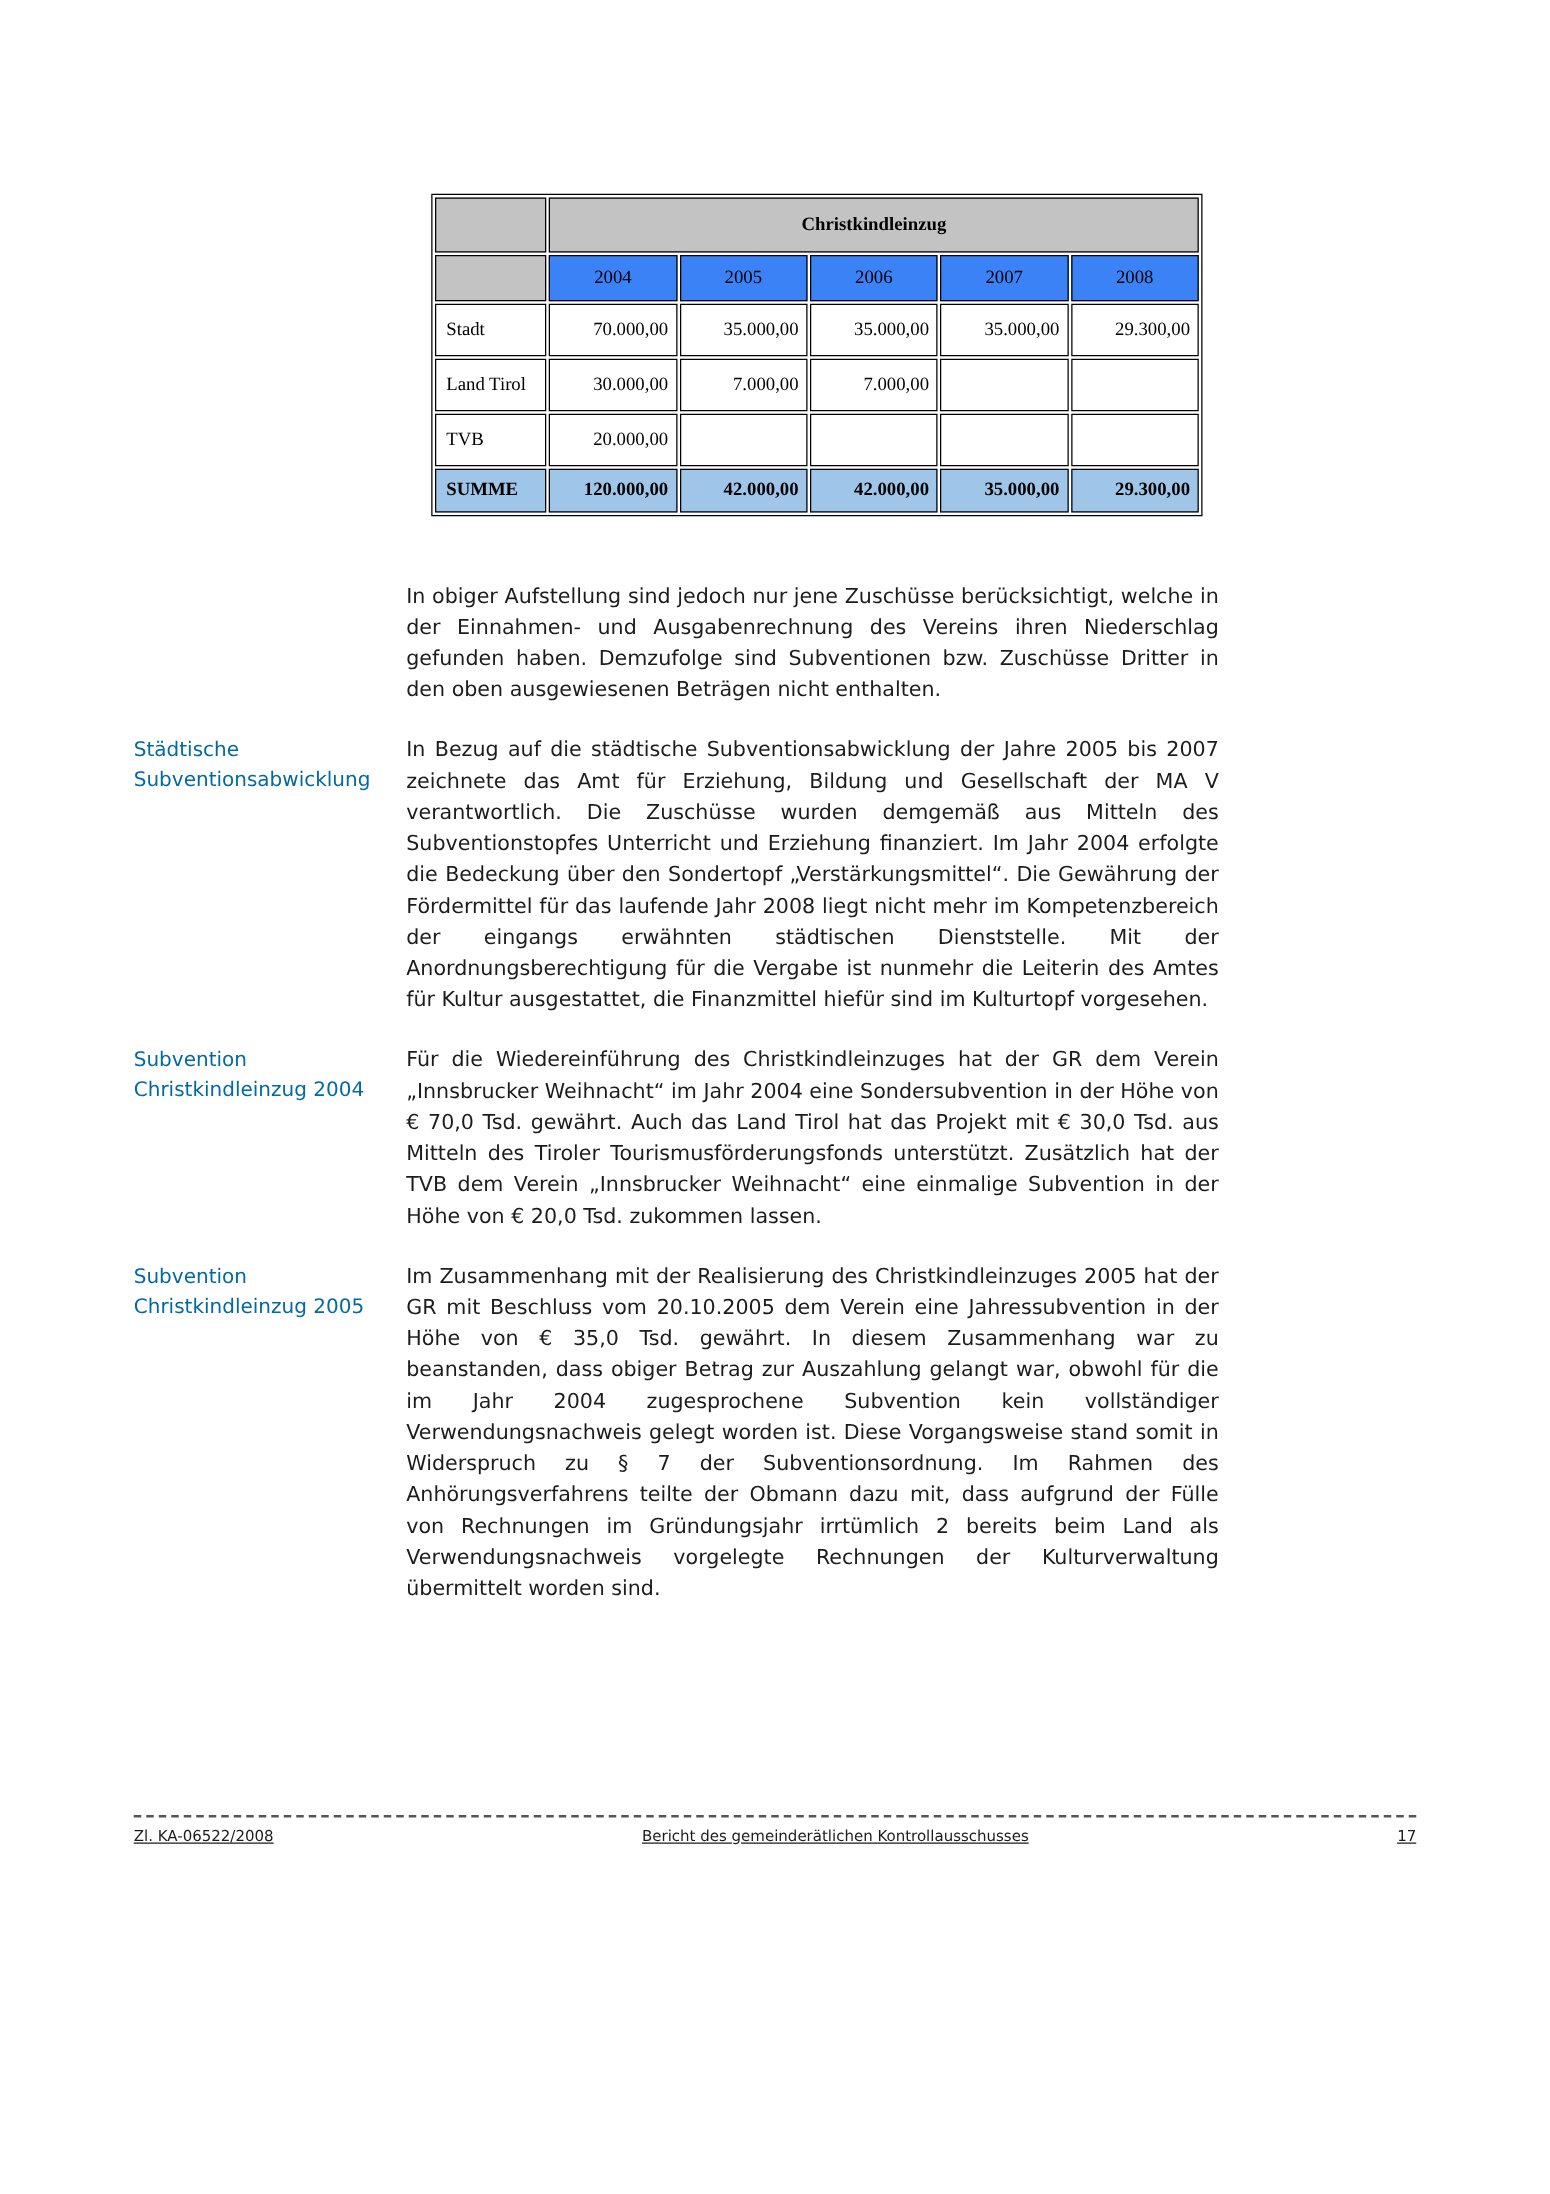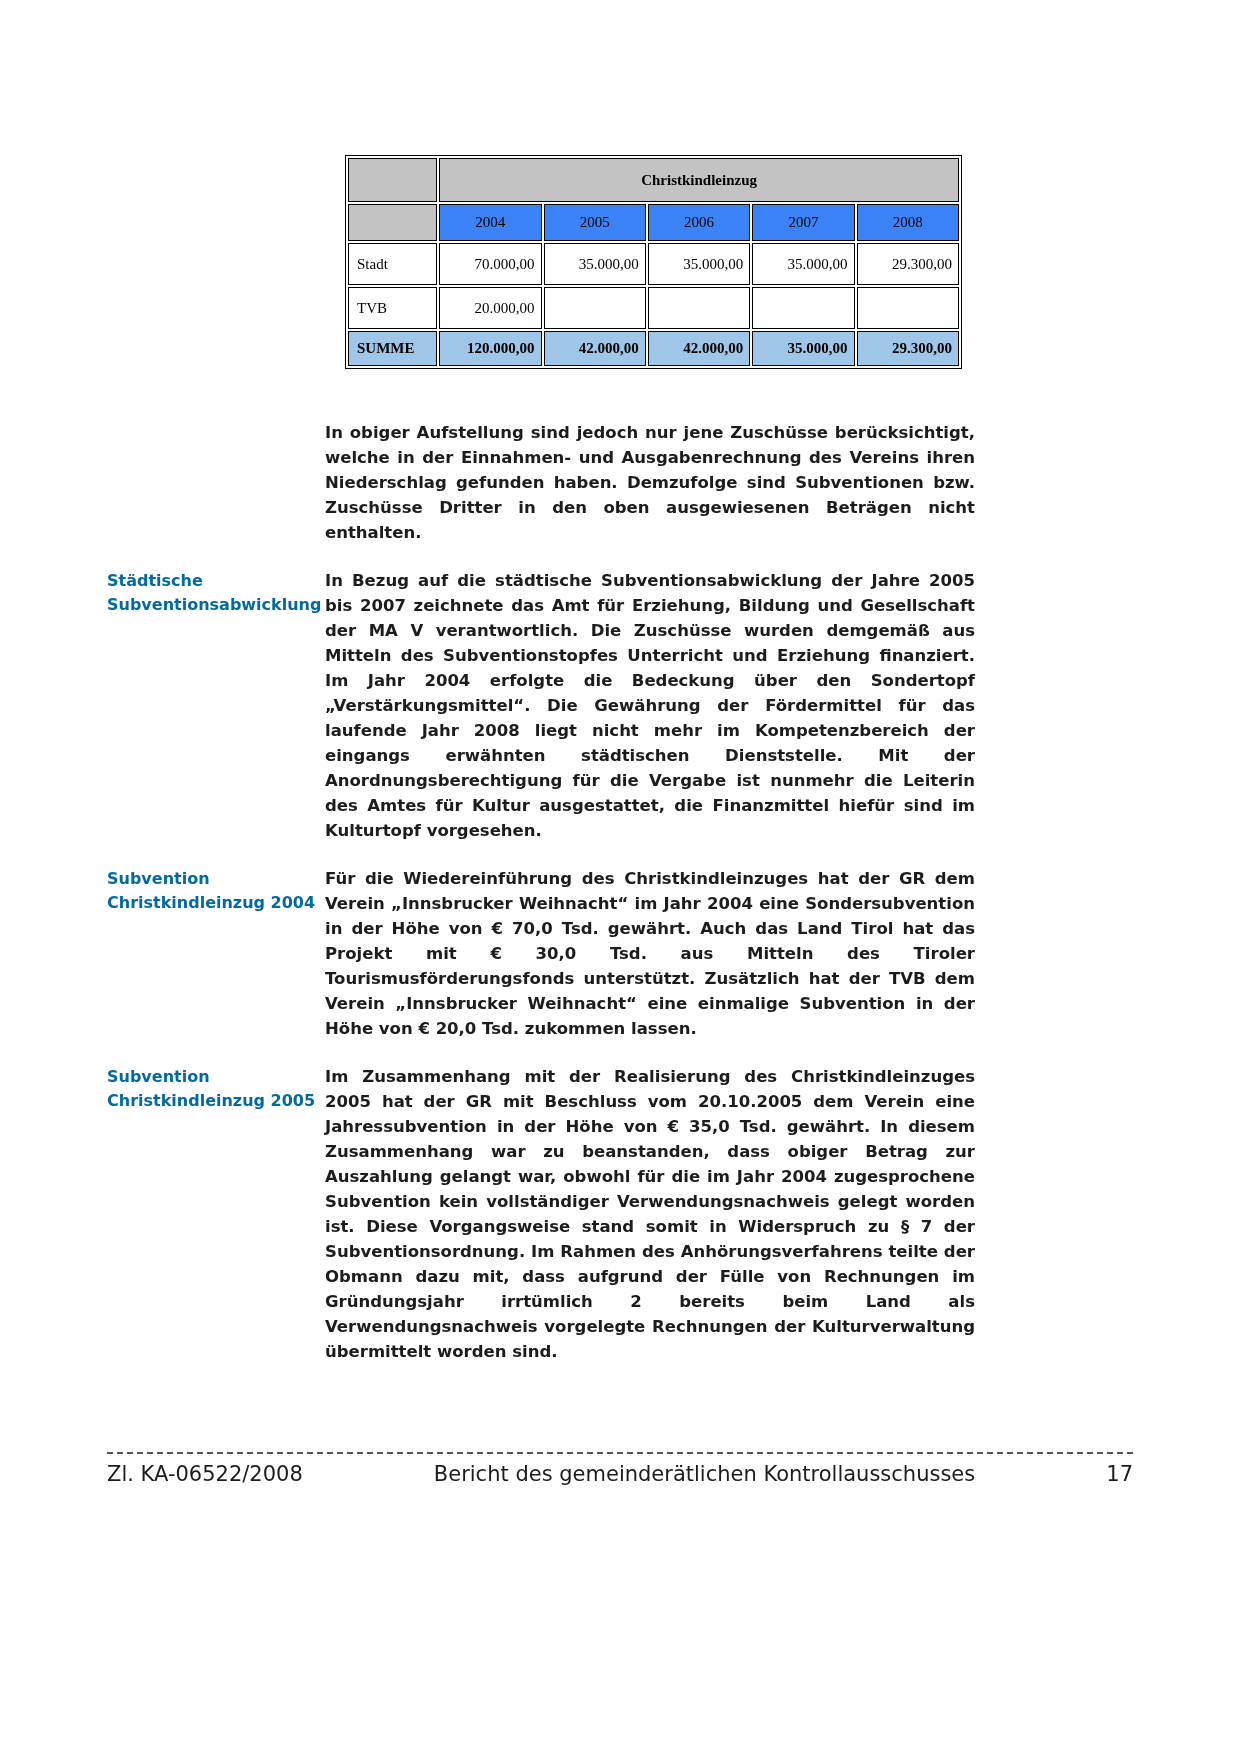--- a/index.html
+++ b/index.html
@@ -41,21 +41,21 @@
     height: 44px;
   }
   td.year {
     background: #3b82f6;
     text-align: center;
     height: 37px;
   }
   td.rowlabel { text-align: left; padding-left: 8px; height: 42px; background: #fff; }
   td.val { text-align: right; padding-right: 6px; height: 42px; background: #fff; }
   tr.summe td { background: #9fc5e8; font-weight: bold; height: 35px; }
-  .sections { margin-top: 51px; font-weight: bold; }
+  .sections { margin-top: 51px; }
   .section { display: flex; margin-bottom: 23px; }
   .margin-label {
     flex: 0 0 218px;
     width: 218px;
     color: #0369a1;
     font-size: 16px;
     line-height: 24px;
     padding-top: 1px;
   }
   .body-text {
@@ -69,22 +69,23 @@
   .footer {
     position: absolute;
     left: 107px;
     right: 107px;
     top: 1452px;
     border-top: 2px dashed #555555;
     padding-top: 8px;
     display: flex;
     justify-content: space-between;
     align-items: baseline;
-    font-size: 21px;
+    font-size: 12px;
     color: #1c1c1c;
+    text-decoration: underline;
   }
 </style>
 </head>
 <body>
 
 <div class="page">
   <div class="content">
 
     <div class="table-wrap">
       <table class="subsidy">
@@ -109,20 +110,28 @@
           <td class="year">2007</td>
           <td class="year">2008</td>
         </tr>
         <tr>
           <td class="rowlabel">Stadt</td>
           <td class="val">70.000,00</td>
           <td class="val">35.000,00</td>
           <td class="val">35.000,00</td>
           <td class="val">35.000,00</td>
           <td class="val">29.300,00</td>
+        </tr>
+        <tr>
+          <td class="rowlabel">Land Tirol</td>
+          <td class="val">30.000,00</td>
+          <td class="val">7.000,00</td>
+          <td class="val">7.000,00</td>
+          <td class="val"></td>
+          <td class="val"></td>
         </tr>
         <tr>
           <td class="rowlabel">TVB</td>
           <td class="val">20.000,00</td>
           <td class="val"></td>
           <td class="val"></td>
           <td class="val"></td>
           <td class="val"></td>
         </tr>
         <tr class="summe">

